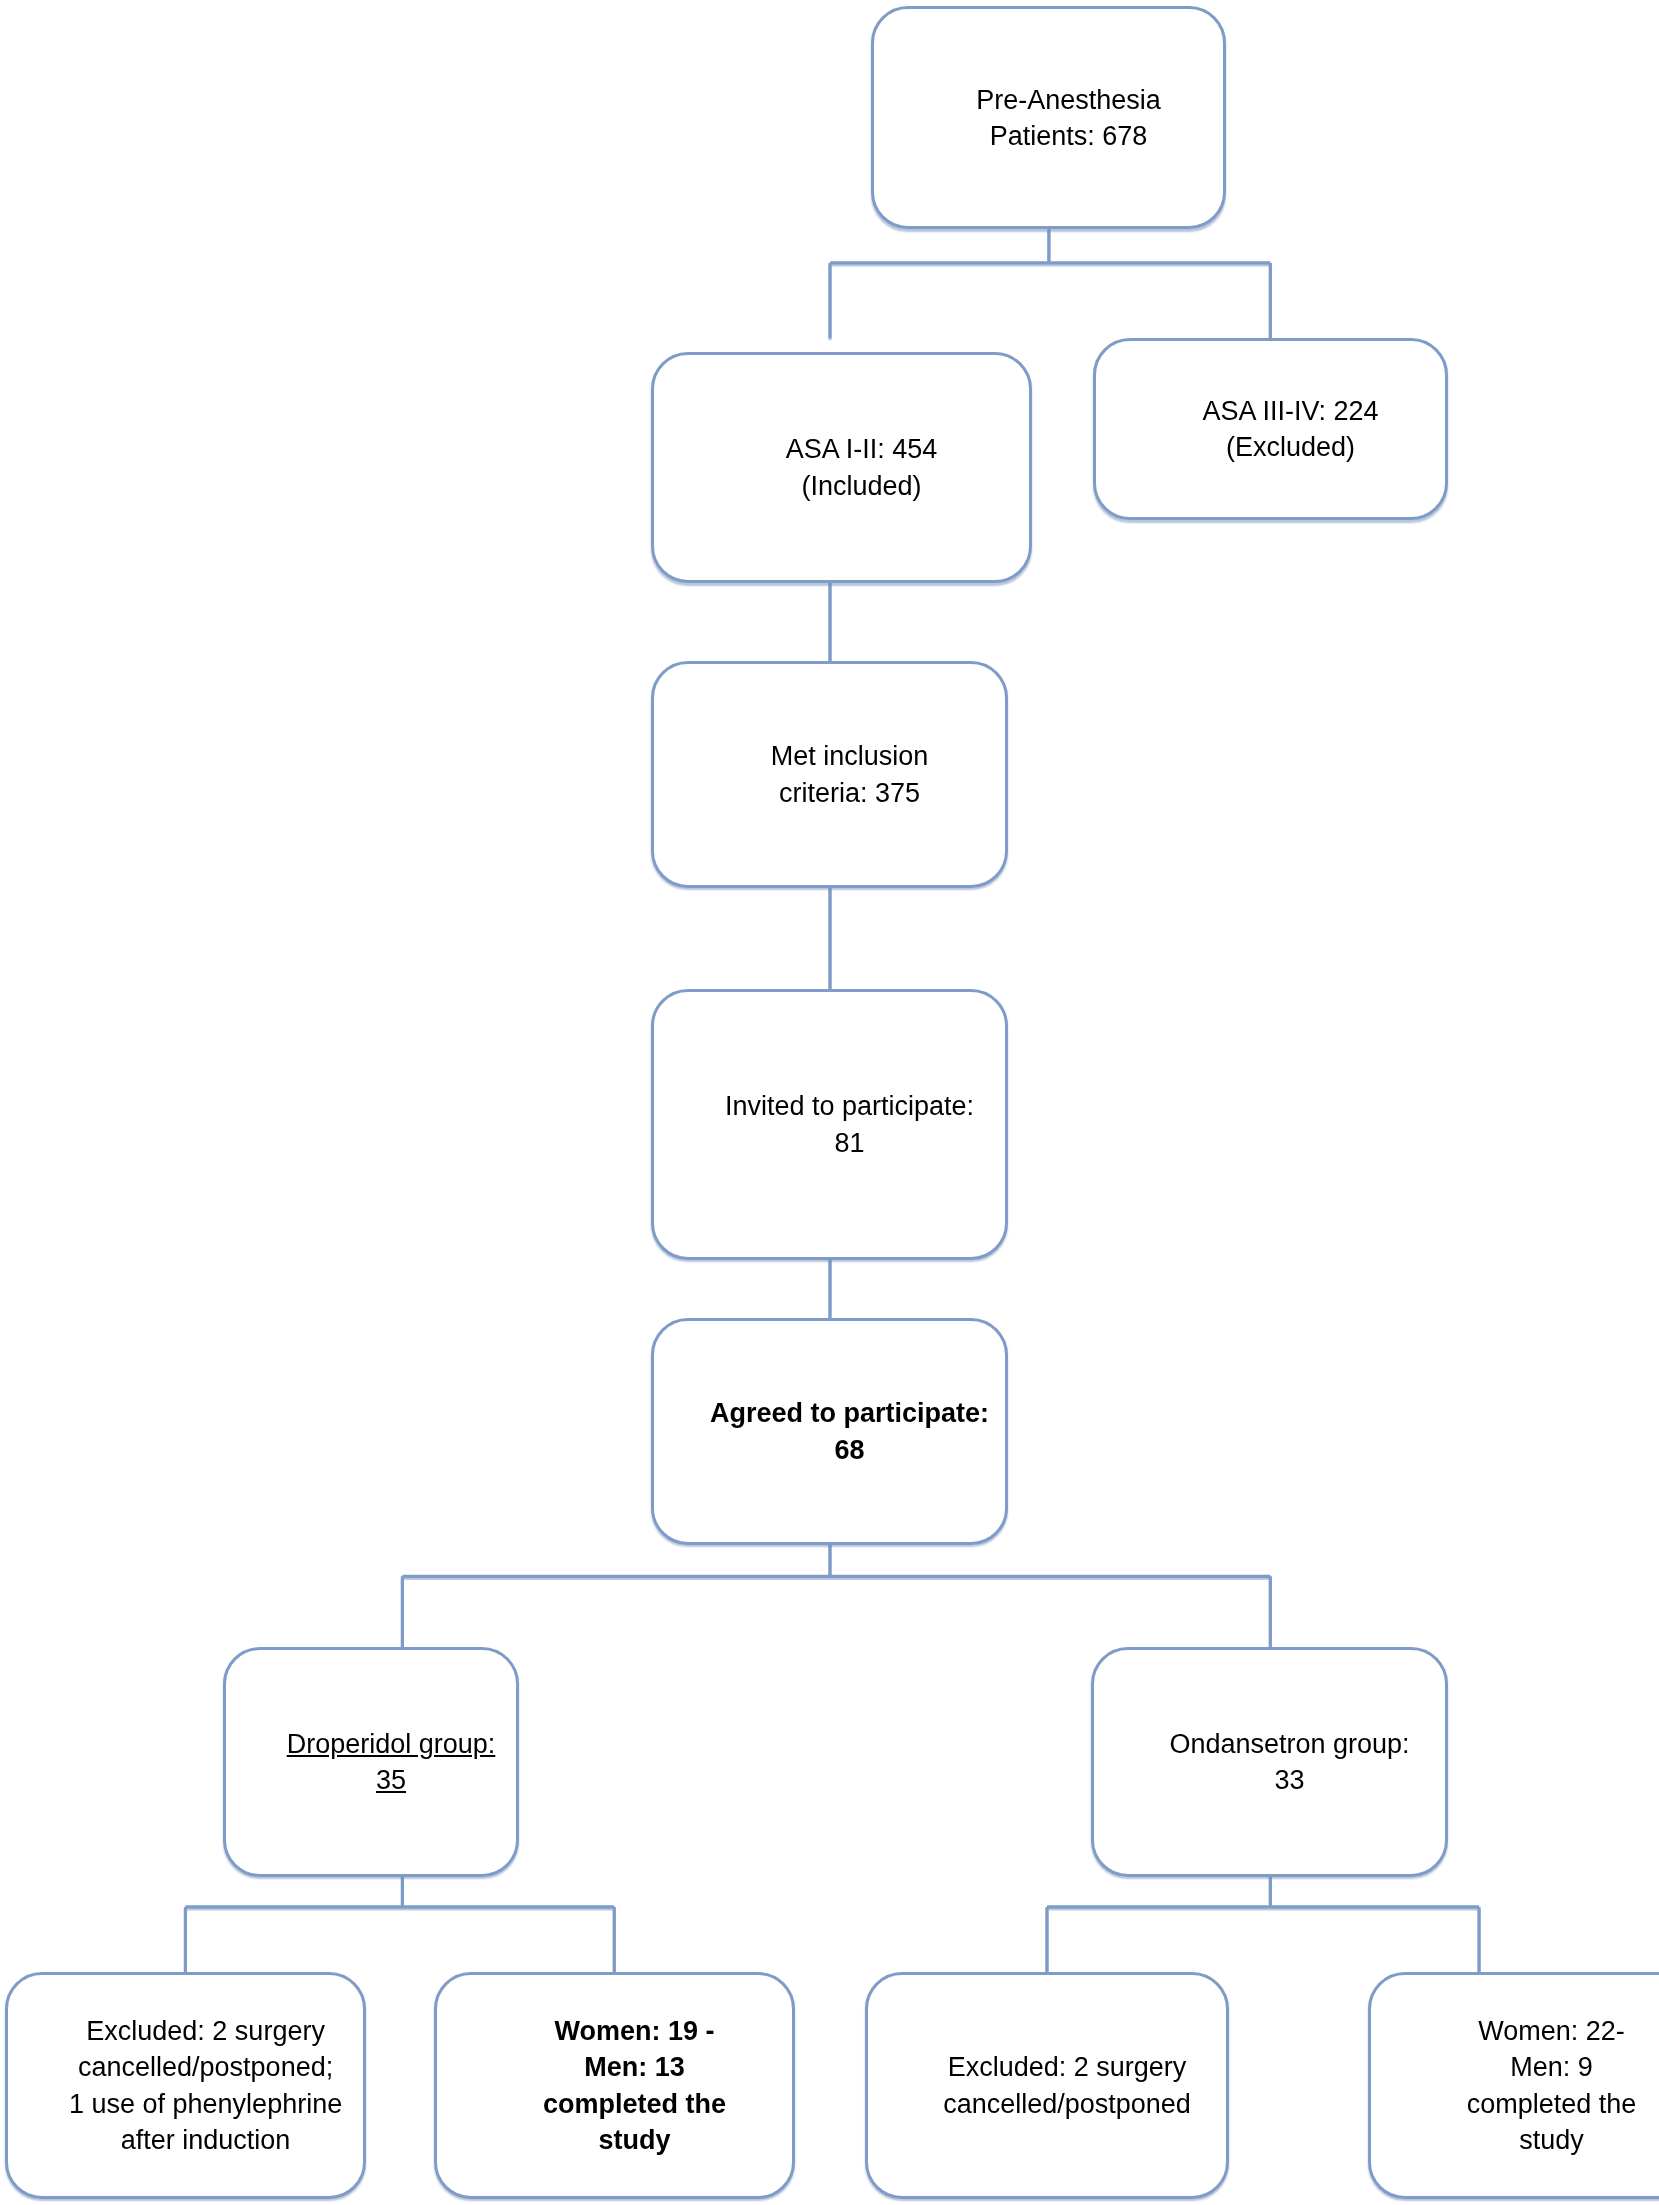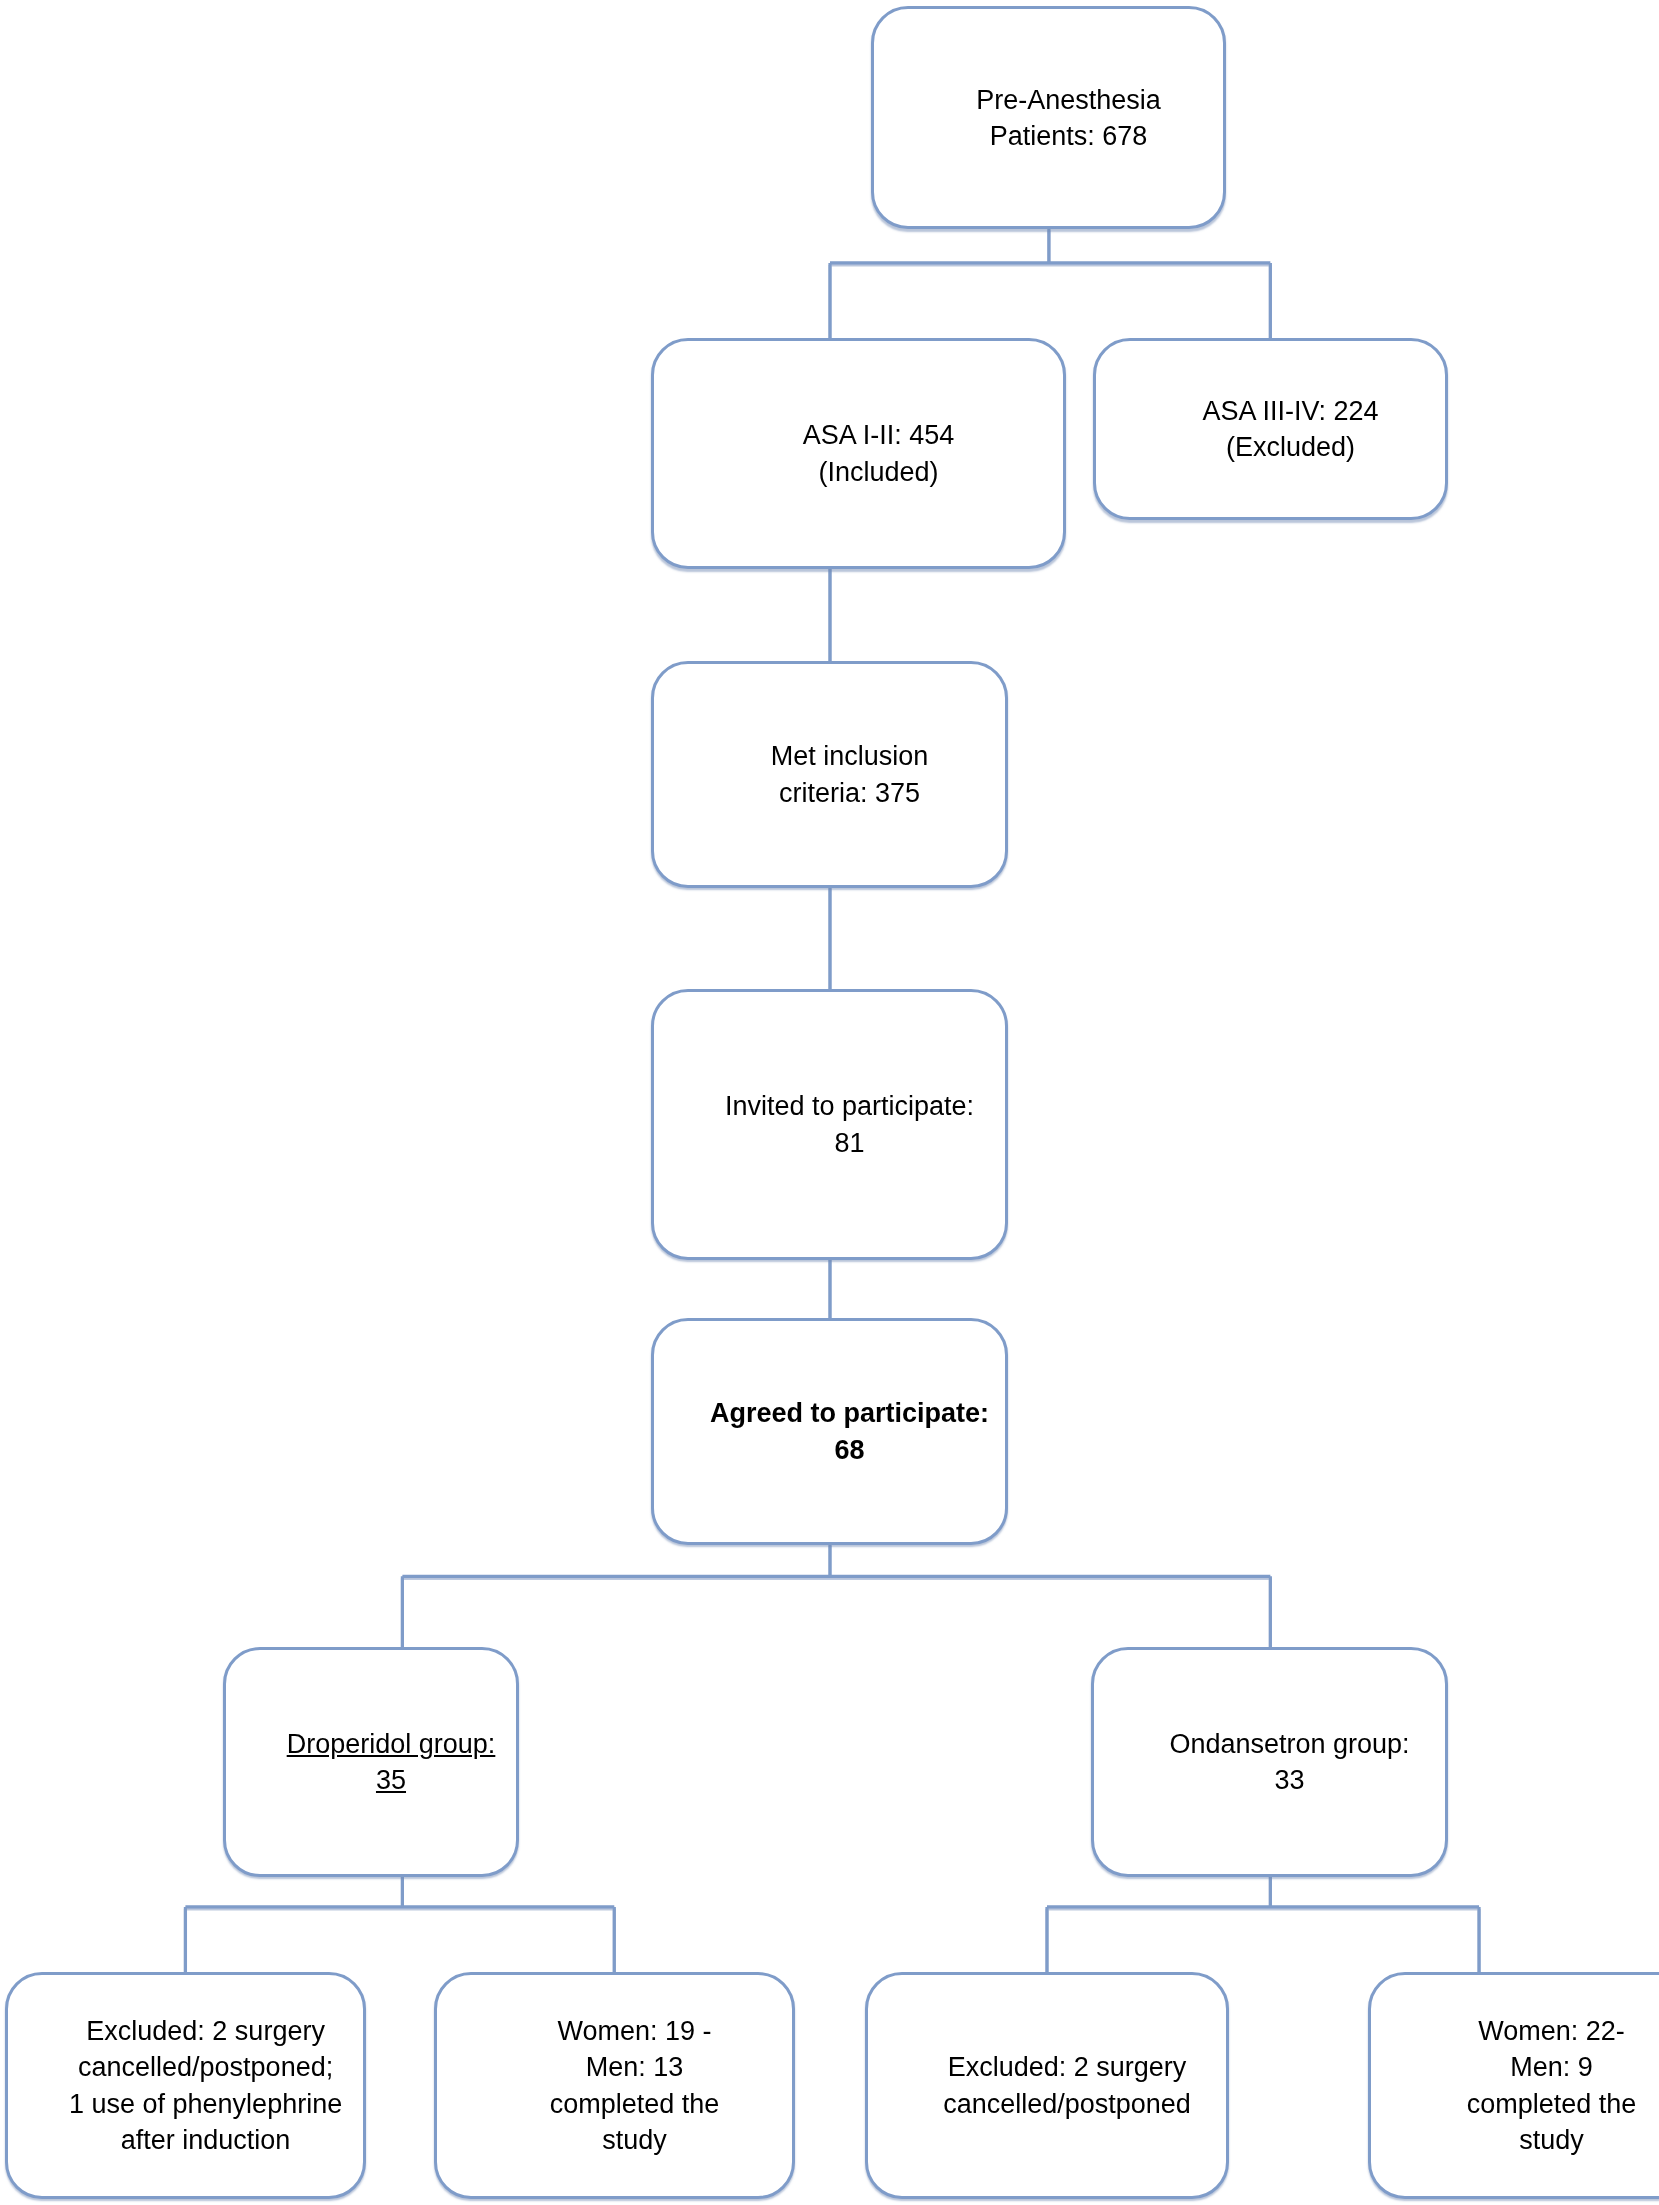--- a/index.html
+++ b/index.html
@@ -35,29 +35,29 @@
     text-align: center;
     color: #000000;
     font-size: 27px;
     line-height: 1.34;
     white-space: pre-line;
     box-shadow: 0 2.6px 1.9px -0.6px rgba(113, 138, 180, 0.5);
     padding-left: 40px;
   }
   
   #n-pre       { left: 871px; top: 6.4px;   width: 355px; height: 223px; }
-  #n-asa-inc   { left: 651px; top: 338px;  width: 415px; height: 231px; }
+  #n-asa-inc   { left: 651px; top: 352px;  width: 381px; height: 231px; }
   #n-asa-exc   { left: 1093px; top: 338px;  width: 355px; height: 182px; }
   #n-met       { left: 651px; top: 661px; width: 357px; height: 227px; }
   #n-invited   { left: 651px; top: 989px; width: 357px; height: 271px; }
   #n-agreed    { left: 651px; top: 1318px; width: 357px; height: 227px; font-weight: bold; }
   #n-drop      { left: 223px;  top: 1647px; width: 296px; height: 230px; text-decoration: underline; }
   #n-onda      { left: 1091px; top: 1647px; width: 357px; height: 230px; }
   #n-drop-exc  { left: 5.1px;    top: 1972px; width: 361px; height: 227px; }
-  #n-drop-comp { left: 434px;  top: 1972px; width: 361px; height: 227px; }
+  #n-drop-comp { left: 434px;  top: 1972px; width: 361px; height: 227px; font-weight: bold; }
   #n-onda-exc  { left: 865px; top: 1972px; width: 364px; height: 227px; }
   #n-onda-comp { left: 1368px; top: 1972px; width: 327px; height: 227px; }
 </style>
 </head>
 <body>
 
 <div id="canvas">
 
   <svg id="edges-svg" viewBox="0 0 2600 3455" xmlns="http://www.w3.org/2000/svg" aria-hidden="true">
     <defs>

